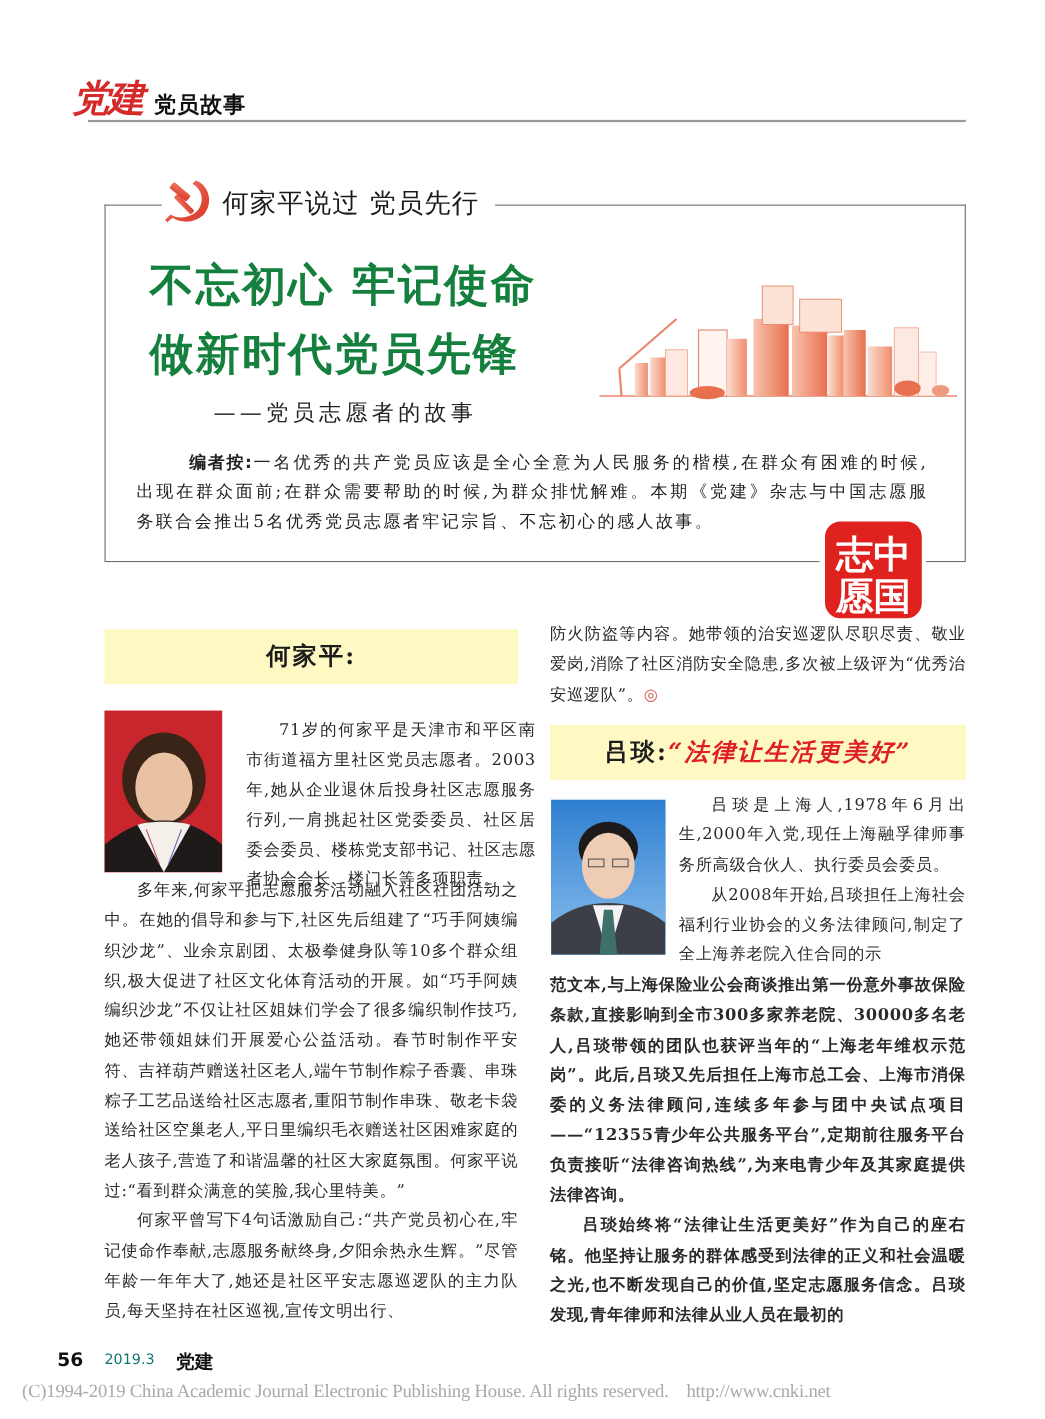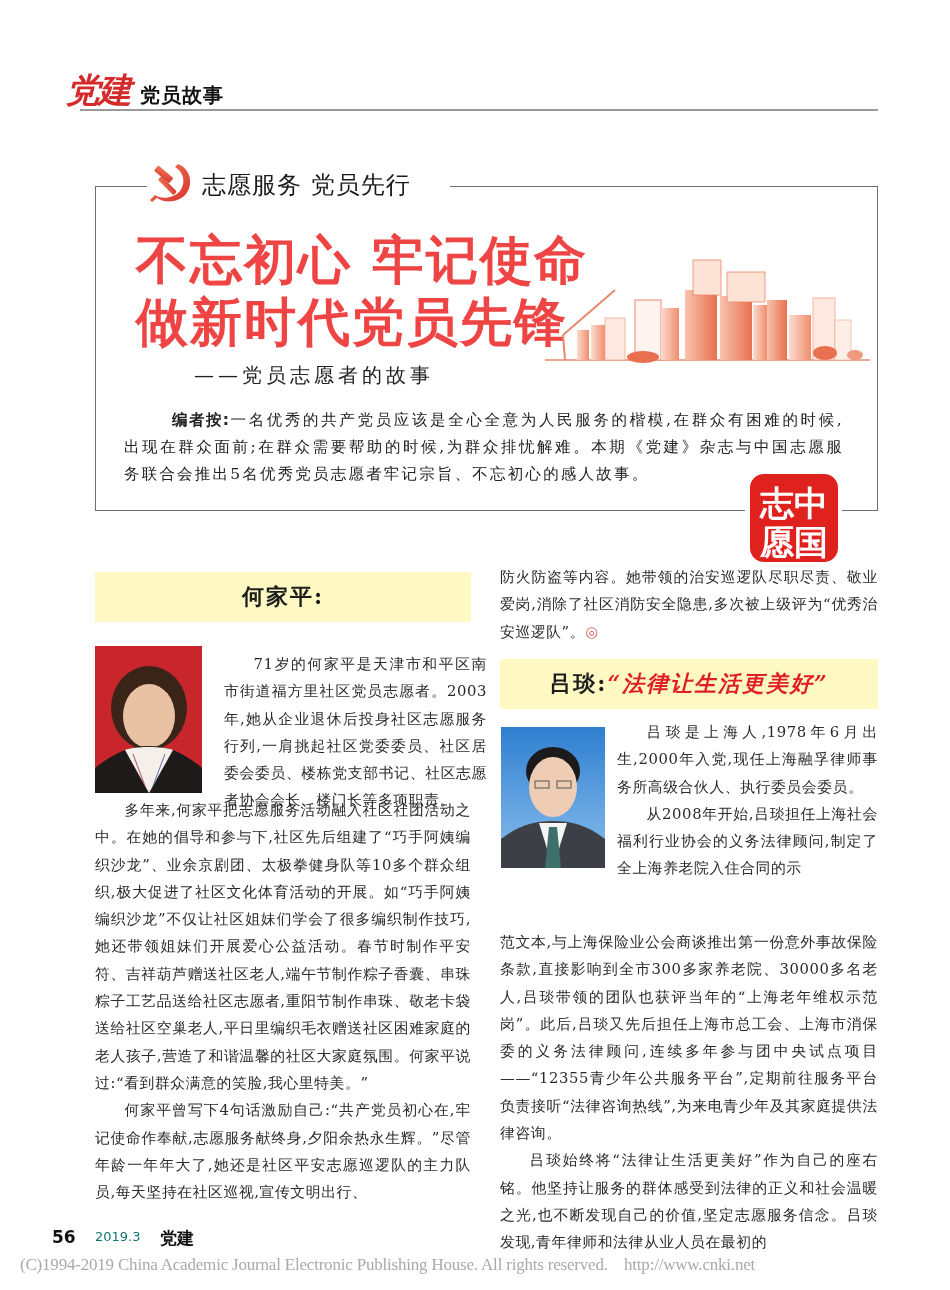--- a/index.html
+++ b/index.html
@@ -11,21 +11,21 @@
   .header-rule{left:80px;top:109px;width:798px;height:2px;background:#9a9a9a;}
   
   .frame-l{left:95px;top:186px;width:1px;height:324px;background:#6e6e6e;}
   .frame-r{left:877px;top:186px;width:1px;height:324px;background:#6e6e6e;}
   .frame-t1{left:95px;top:186px;width:52px;height:1px;background:#6e6e6e;}
   .frame-t2{left:450px;top:186px;width:428px;height:1px;background:#6e6e6e;}
   .frame-b1{left:95px;top:510px;width:650px;height:1px;background:#6e6e6e;}
   .frame-b2{left:842px;top:510px;width:36px;height:1px;background:#6e6e6e;}
   .emblem{left:148px;top:160px;width:46px;height:46px;}
   .banner-text{left:202px;top:168px;font-size:24px;font-family:"DejaVu Sans",sans-serif;color:#1b1b1b;letter-spacing:1px;line-height:34px;}
-  .headline{left:136px;font-size:52px;font-weight:bold;color:#ef4444;letter-spacing:2px;font-family:"DejaVu Serif",serif;line-height:48px;white-space:nowrap;}
+  .headline{left:136px;font-size:40px;font-weight:bold;color:#15803d;letter-spacing:2px;font-family:"DejaVu Serif",serif;line-height:48px;white-space:nowrap;}
   .h1{top:236px;}
   .h2{top:298px;text-align:center;}
   .subtitle{left:194px;top:361px;font-size:20px;color:#222;letter-spacing:4px;line-height:28px;}
   .skyline{left:535px;top:240px;width:345px;height:130px;}
   .editor-note{left:124px;top:407px;width:720px;font-size:15.5px;line-height:27px;letter-spacing:2.2px;color:#222;text-indent:48px;text-align:justify;}
   .editor-note b{font-family:"DejaVu Sans",sans-serif;font-weight:bold;letter-spacing:1px;}
   .seal{left:748px;top:472px;width:92px;height:92px;}
   
   .col-head{height:50px;background:#fef9c3;display:flex;align-items:center;justify-content:center;font-size:22px;font-weight:bold;letter-spacing:2px;white-space:nowrap;}
   .col-head .name{color:#1c1c1c;}
@@ -34,21 +34,21 @@
   .h-right{left:500px;top:659px;width:378px;}
   .body-text{font-size:14.8px;line-height:27.3px;color:#2a2a2a;text-align:justify;letter-spacing:0.6px;}
   .body-text p{margin:0;text-indent:2em;}
   .photo{border:none;}
   .ph1{left:95px;top:646px;width:107px;height:147px;background:#c9252c;overflow:hidden;}
   .ph2{left:501px;top:727px;width:104px;height:141px;background:#3b8ad6;overflow:hidden;}
   .t-left-a{left:224px;top:650px;width:263px;}
   .t-left-b{left:95px;top:796px;width:376px;}
   .t-right-top{left:500px;top:563px;width:378px;}
   .t-right-a{left:617px;top:718px;width:261px;}
-  .t-right-b{left:500px;top:928px;width:378px;}
+  .t-right-b{left:500px;top:882px;width:378px;font-weight:bold;}
   .end-mark{color:#d86a5a;}
   
   .page-num{left:52px;top:1227px;font-size:17px;font-weight:bold;font-family:"DejaVu Sans",sans-serif;color:#111;}
   .issue{left:95px;top:1229px;font-size:13px;font-family:"DejaVu Sans",sans-serif;color:#0f766e;}
   .mag{left:160px;top:1227px;font-size:17px;font-weight:bold;font-family:"DejaVu Sans",sans-serif;color:#111;}
   .copyright{left:20px;top:1255px;font-size:17px;font-family:"Liberation Serif",serif;color:#a9a9a9;white-space:nowrap;letter-spacing:-0.2px;}
 </style>
 </head>
 <body>
 
@@ -67,21 +67,21 @@
   <defs>
       <linearGradient id="eg" x1="0" y1="0" x2="1" y2="1">
         <stop offset="0" stop-color="#f07a5c"></stop>
         <stop offset="1" stop-color="#d8342b"></stop>
       </linearGradient>
     </defs>
   <path d="M30 4 C42 8 46 24 38 34 C31 42 18 44 9 38 L4 42 L2 40 L7 35 C14 40 26 38 32 31 C38 23 36 12 27 7 Z" fill="url(#eg)"></path>
   <rect x="6" y="11" width="20" height="7" rx="1.5" transform="rotate(40 16 14)" fill="url(#eg)"></rect>
   <rect x="17" y="15" width="5" height="22" rx="1.5" transform="rotate(-45 19 26)" fill="url(#eg)"></rect>
 </svg>
-<div class="abs banner-text">志愿服务 党员先行</div>
+<div class="abs banner-text">何家平说过 党员先行</div>
 
 <div class="abs headline h1">不忘初心  牢记使命</div>
 <div class="abs headline h2">做新时代党员先锋</div>
 <div class="abs subtitle">——党员志愿者的故事</div>
 
 <svg class="abs skyline" viewBox="0 0 345 130">
   <defs>
     <linearGradient id="bg1" x1="0" y1="0" x2="1" y2="0">
         <stop offset="0" stop-color="#f8c3ae"></stop>
         <stop offset="1" stop-color="#e8704f"></stop>

